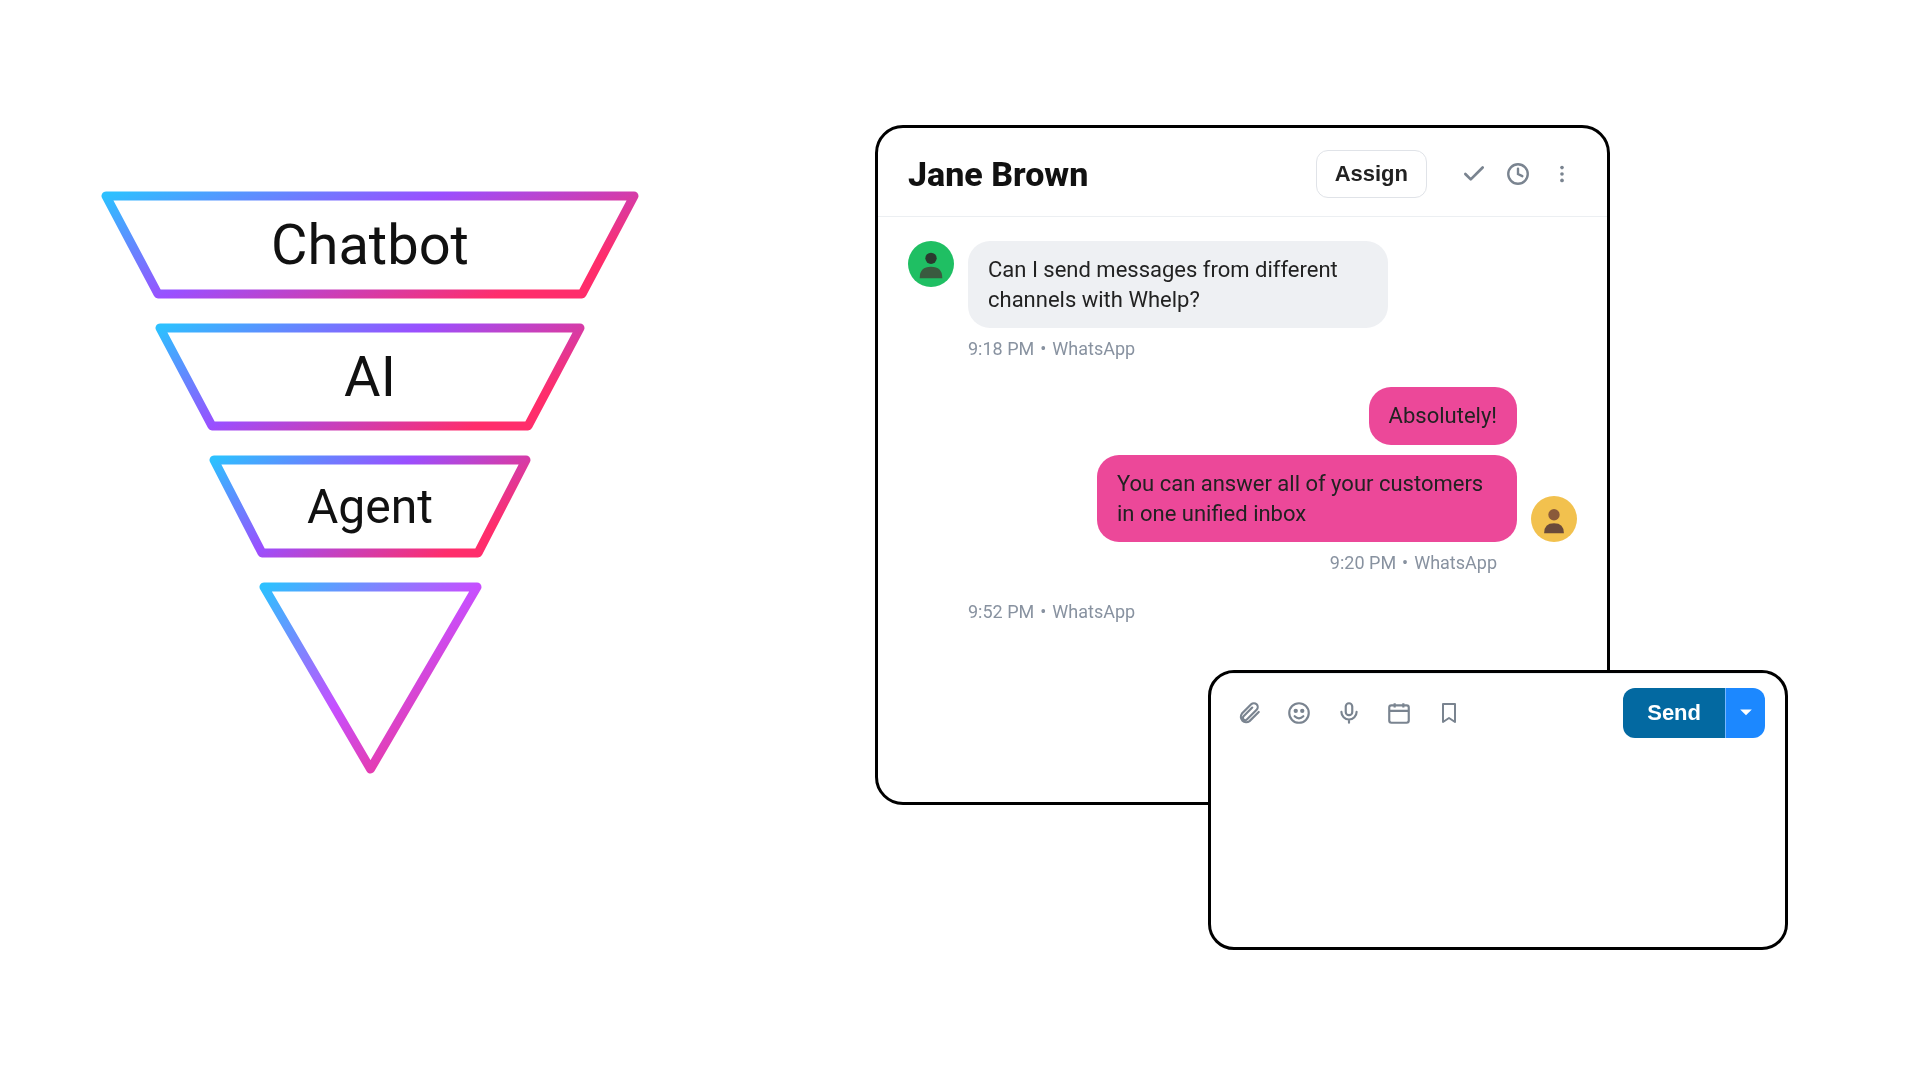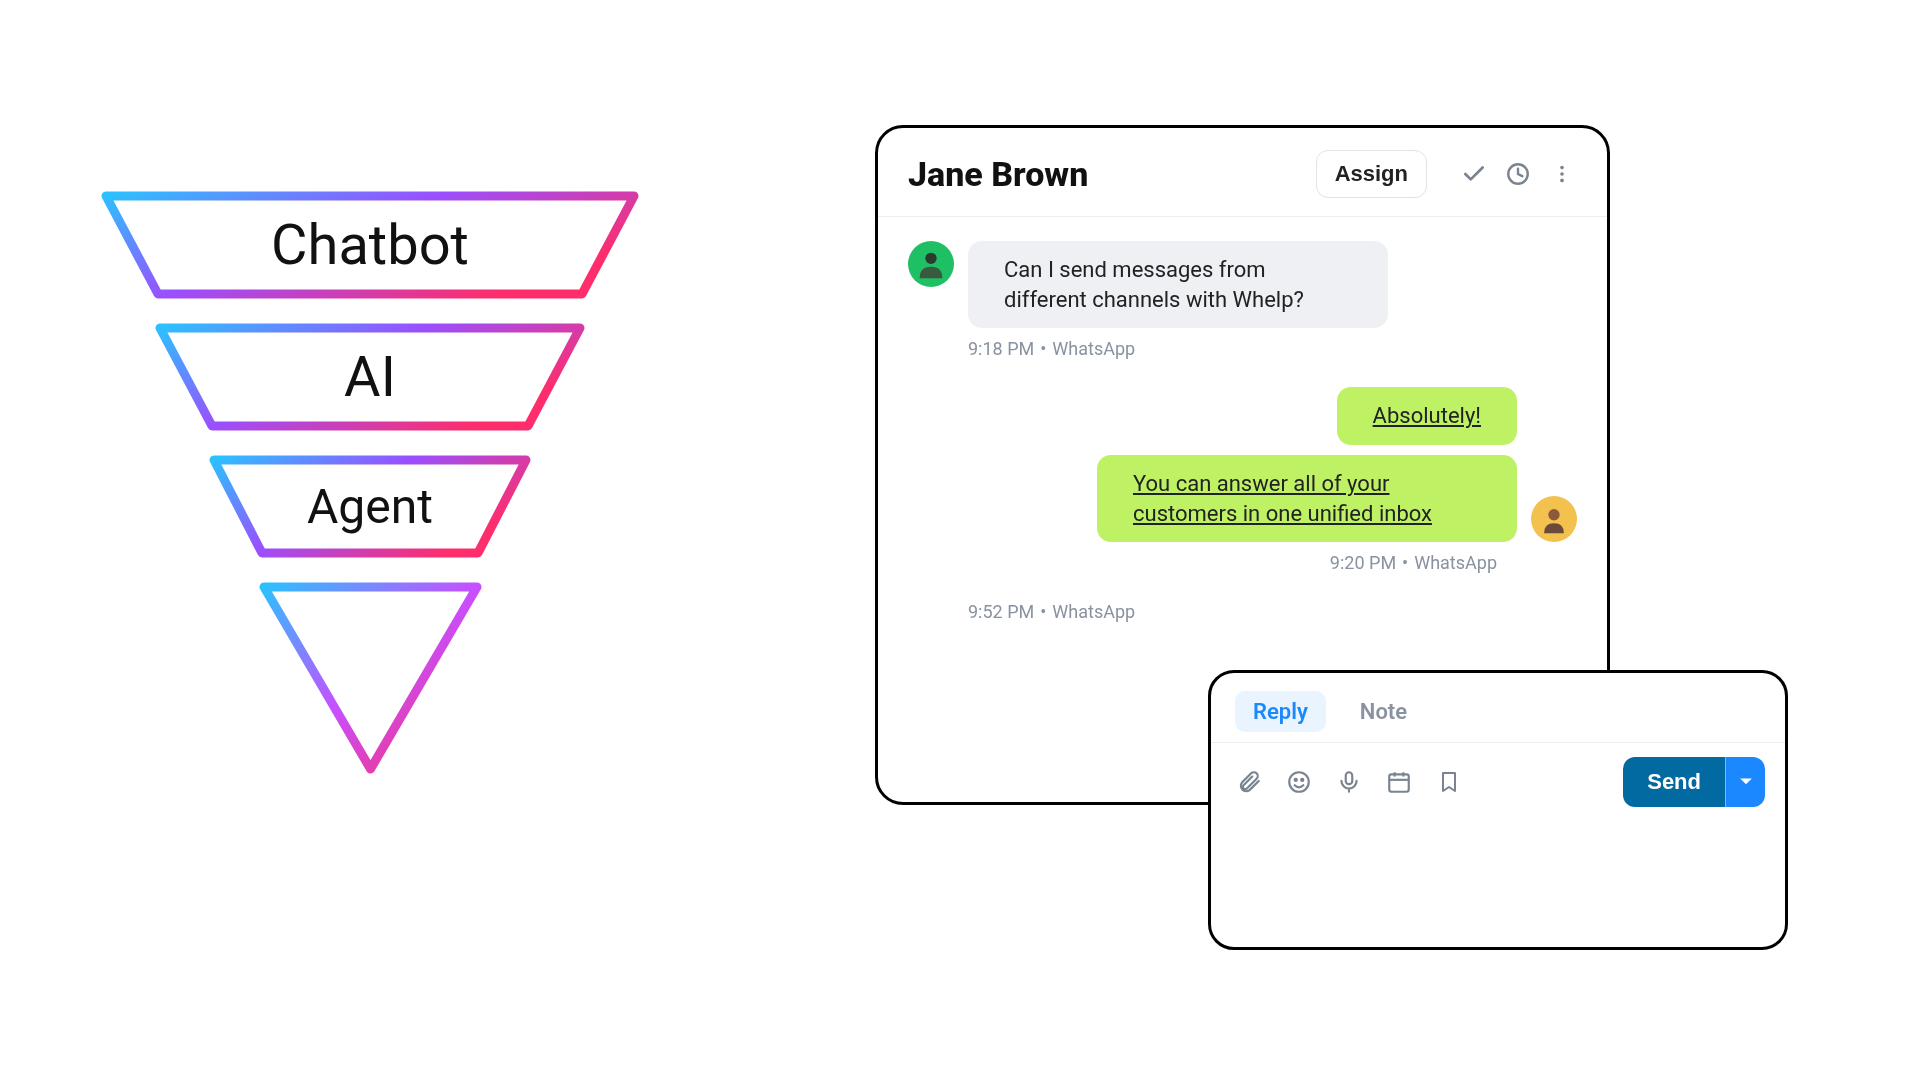--- a/index.html
+++ b/index.html
@@ -109,30 +109,30 @@
   }
   .avatar.green { background: #1fbf63; }
   .avatar.yellow { background: #f2c14e; }
   .avatar svg { width: 34px; height: 34px; }
 
   .bubbles { margin: 0 14px; max-width: 420px; display: flex; flex-direction: column; gap: 10px; }
   .bubbles.left-align { align-items: flex-start; }
   .bubbles.right-align { align-items: flex-end; }
 
   .bubble {
-    padding: 14px 36px;
-    border-radius: 14px;
+    padding: 14px 20px;
+    border-radius: 22px;
     font-size: 22px;
     line-height: 1.35;
     color: #222;
     text-align: left;
     width: fit-content;
   }
   .bubble.gray { background: #eef0f3; }
-  .bubble.blue { background: #bef264; text-decoration: underline; }
+  .bubble.blue { background: #ec4899; }
 
   .meta {
     font-size: 18px;
     color: #8892a0;
     margin-top: 10px;
   }
   .msg-row.left + .meta, .msg-group .meta.left { margin-left: 60px; text-align: left; }
   .msg-group.outgoing .meta { margin-right: 80px; text-align: right; }
   .dot { margin: 0 6px; }
 
@@ -342,24 +342,20 @@
     <div class="msg-group">
       <div class="meta left">
         <span>9:52 PM</span><span class="dot">•</span><span>WhatsApp</span>
       </div>
     </div>
 
   </div>
 </div>
 
 <div class="compose-card">
-  <div class="compose-tabs">
-    <div class="tab active">Reply</div>
-    <div class="tab inactive">Note</div>
-  </div>
   <div class="compose-footer">
     <div class="tool-icons">
       <span class="ticon">
         <svg viewBox="0 0 24 24" width="26" height="26" fill="none" stroke="currentColor" stroke-width="2" stroke-linecap="round">
             <path d="M21 11l-8.5 8.5a5 5 0 01-7-7L14 4a3.5 3.5 0 015 5l-9 9a2 2 0 01-3-3l8-8"></path>
           </svg>
       </span>
       <span class="ticon">
         <svg viewBox="0 0 24 24" width="26" height="26" fill="none" stroke="currentColor" stroke-width="2">
             <circle cx="12" cy="12" r="9"></circle>

